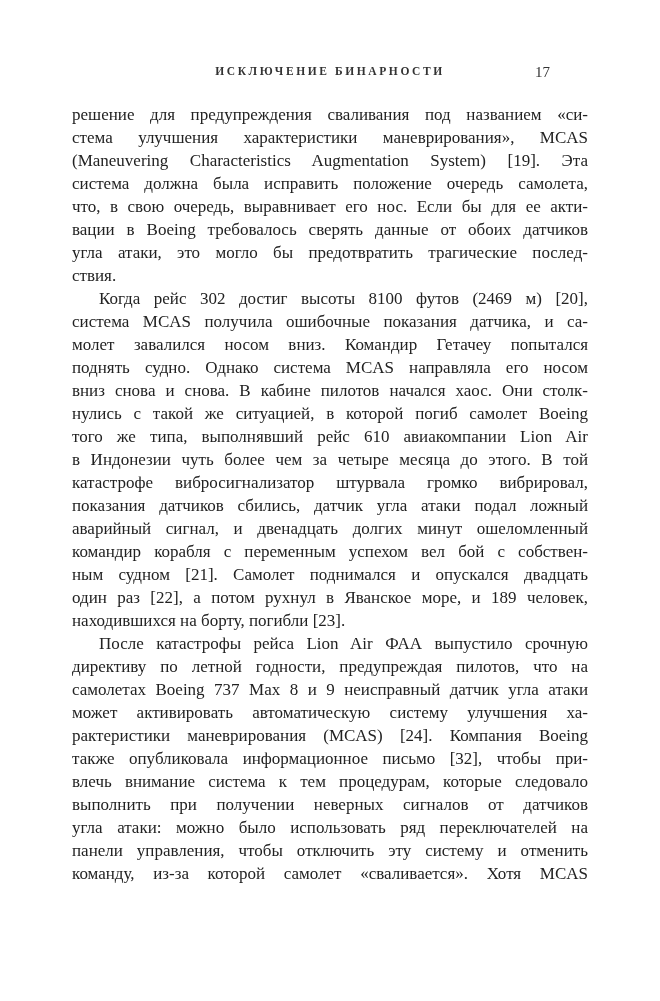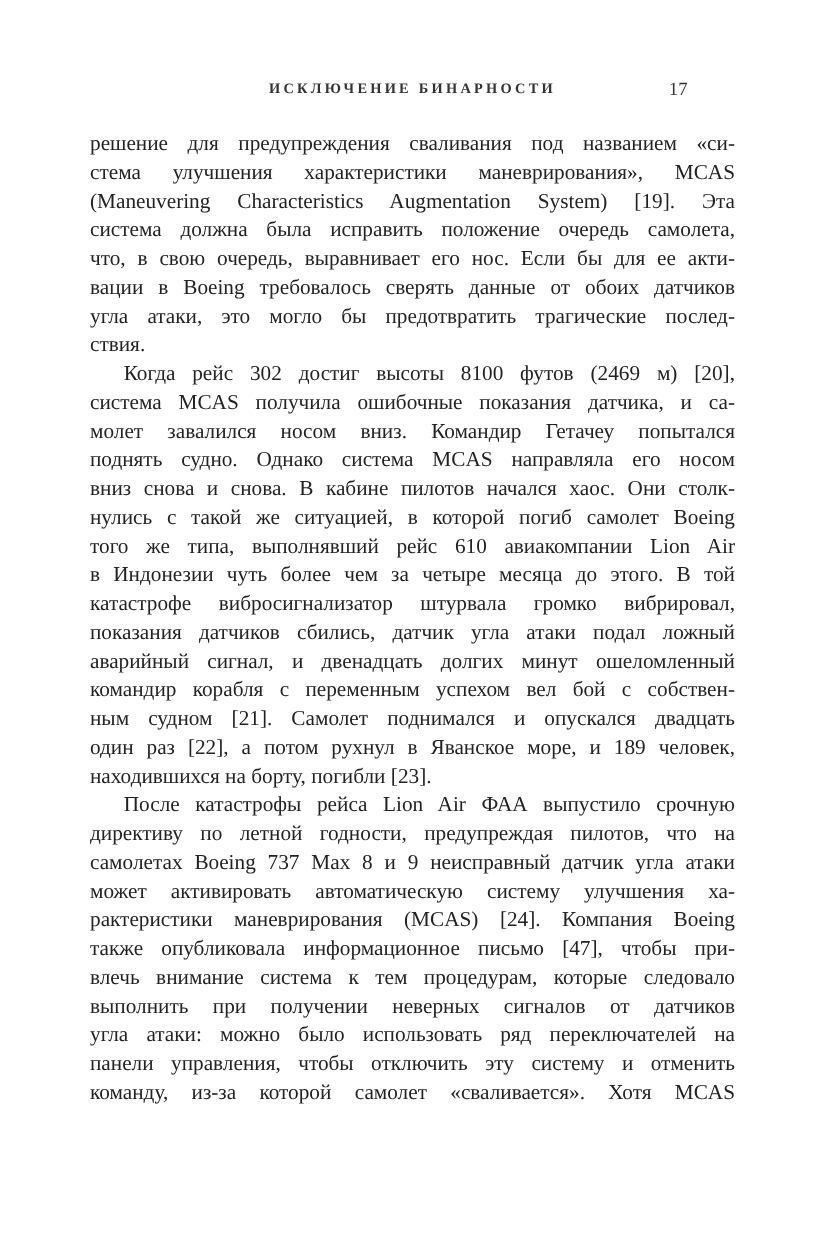--- a/index.html
+++ b/index.html
@@ -107,21 +107,21 @@
         <div class="line">ным судном [21]. Самолет поднимался и опускался двадцать</div>
         <div class="line">один раз [22], а потом рухнул в Яванское море, и 189 человек,</div>
         <div class="line last">находившихся на борту, погибли [23].</div>
       </div>
       <div class="paragraph">
         <div class="line indent">После катастрофы рейса Lion Air ФАА выпустило срочную</div>
         <div class="line">директиву по летной годности, предупреждая пилотов, что на</div>
         <div class="line">самолетах Boeing 737 Max 8 и 9 неисправный датчик угла атаки</div>
         <div class="line">может активировать автоматическую систему улучшения ха-</div>
         <div class="line">рактеристики маневрирования (MCAS) [24]. Компания Boeing</div>
-        <div class="line">также опубликовала информационное письмо [47], чтобы при-</div>
+        <div class="line">также опубликовала информационное письмо [32], чтобы при-</div>
         <div class="line">влечь внимание система к тем процедурам, которые следовало</div>
         <div class="line">выполнить при получении неверных сигналов от датчиков</div>
         <div class="line">угла атаки: можно было использовать ряд переключателей на</div>
         <div class="line">панели управления, чтобы отключить эту систему и отменить</div>
         <div class="line">команду, из-за которой самолет «сваливается». Хотя MCAS</div>
       </div>
     </main>
 </div>
 
 </body></html>

